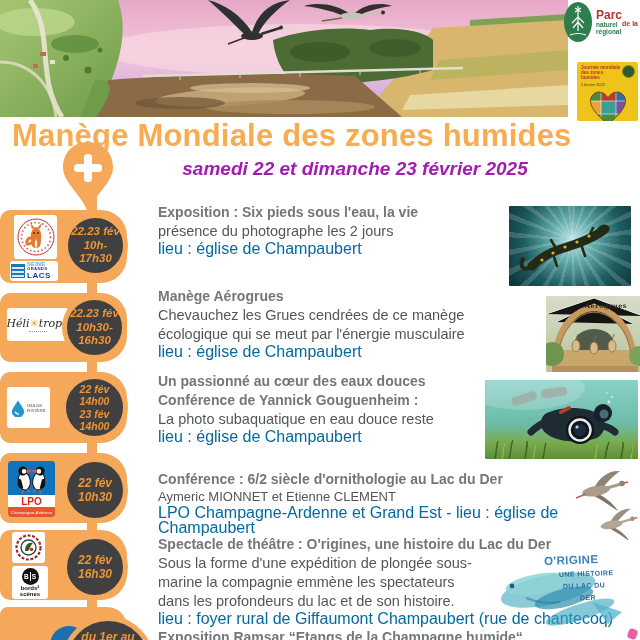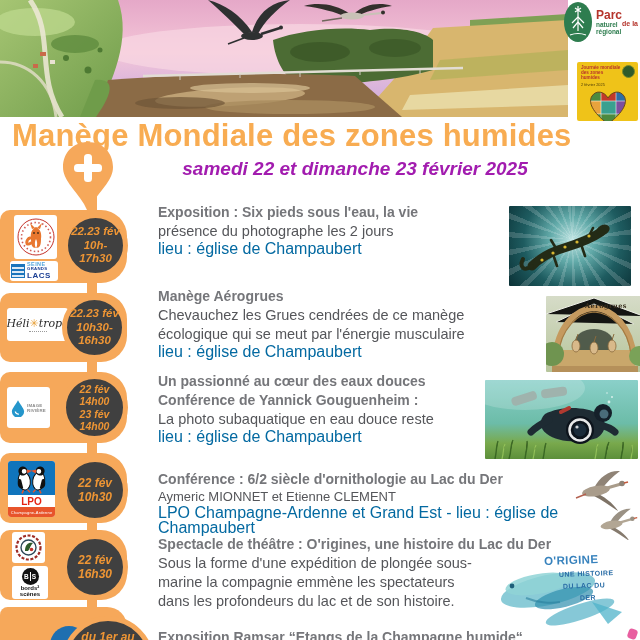--- a/index.html
+++ b/index.html
@@ -374,20 +374,21 @@
     <div class="t">Conférence : 6/2 siècle d'ornithologie au Lac du Der</div>
     <div class="meta">Aymeric MIONNET et Etienne CLEMENT</div>
     <div class="loc">LPO Champagne-Ardenne et Grand Est - lieu : église de Champaubert</div>
   </div>
 
   <div class="abs event ev5">
     <div class="t">Spectacle de théâtre : O'rigines, une histoire du Lac du Der</div>
     <div>Sous la forme d'une expédition de plongée sous-</div>
     <div>marine la compagnie emmène les spectateurs</div>
     <div>dans les profondeurs du lac et de son histoire.</div>
+    <div class="loc">lieu : foyer rural de Giffaumont Champaubert (rue de chantecoq)</div>
   </div>
 
   <div class="abs event ev6">
     <div class="t">Exposition Ramsar “Etangs de la Champagne humide“</div>
   </div>
 
   <div class="abs photo photo1">
     <div class="rays"></div>
     <svg width="122" height="80" viewBox="0 0 122 80" style="position:absolute;inset:0">
       <path d="M92 26 C82 33 68 38 55 42 C41 46 31 52 23 60" fill="none" stroke="#232b16" stroke-width="9" stroke-linecap="round"></path>

